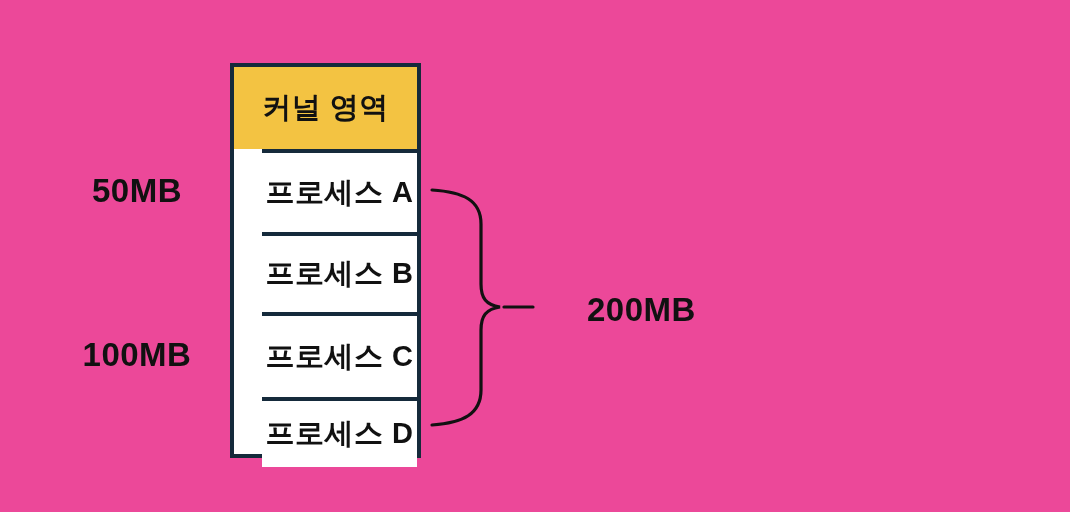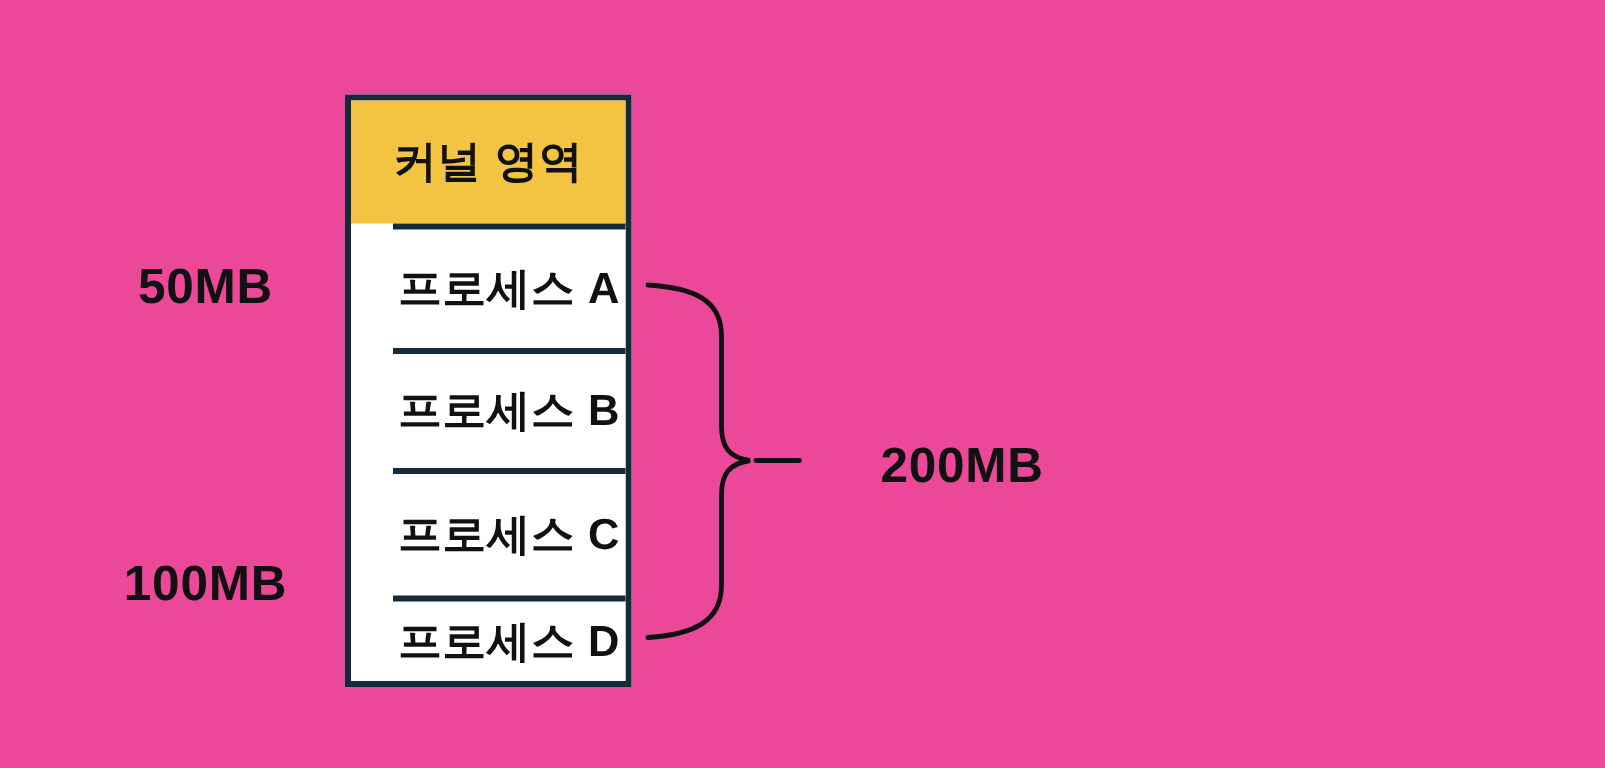--- a/index.html
+++ b/index.html
@@ -43,36 +43,36 @@
     border-top: 4px solid var(--border, #152A3B);
     margin-left: 28px;
   }
   .segment.kernel {
     background: var(--kernel-bg, #F3C342);
     height: 82px;
   }
   .segment.seg-a { height: 83px; }
   .segment.seg-b { height: 80px; }
   .segment.seg-c { height: 85px; }
-  .segment.seg-d { height: 57px; }
+  .segment.seg-d { height: 70px; }
 
   .size-label {
     position: absolute;
     left: 62px;
     width: 150px;
     height: 41px;
     line-height: 41px;
     text-align: center;
     font-size: 33px;
     font-weight: 600;
     letter-spacing: 0.5px;
   }
   .size-a { top: 170px; }
   .size-b { top: 252px; }
-  .size-c { top: 334px; margin-top: 34px; }
+  .size-c { top: 334px; }
   .size-d { top: 407px; }
 
   .brace-svg {
     position: absolute;
     left: 429px;
     top: 186px;
     width: 110px;
     height: 245px;
   }
   .total-label {

